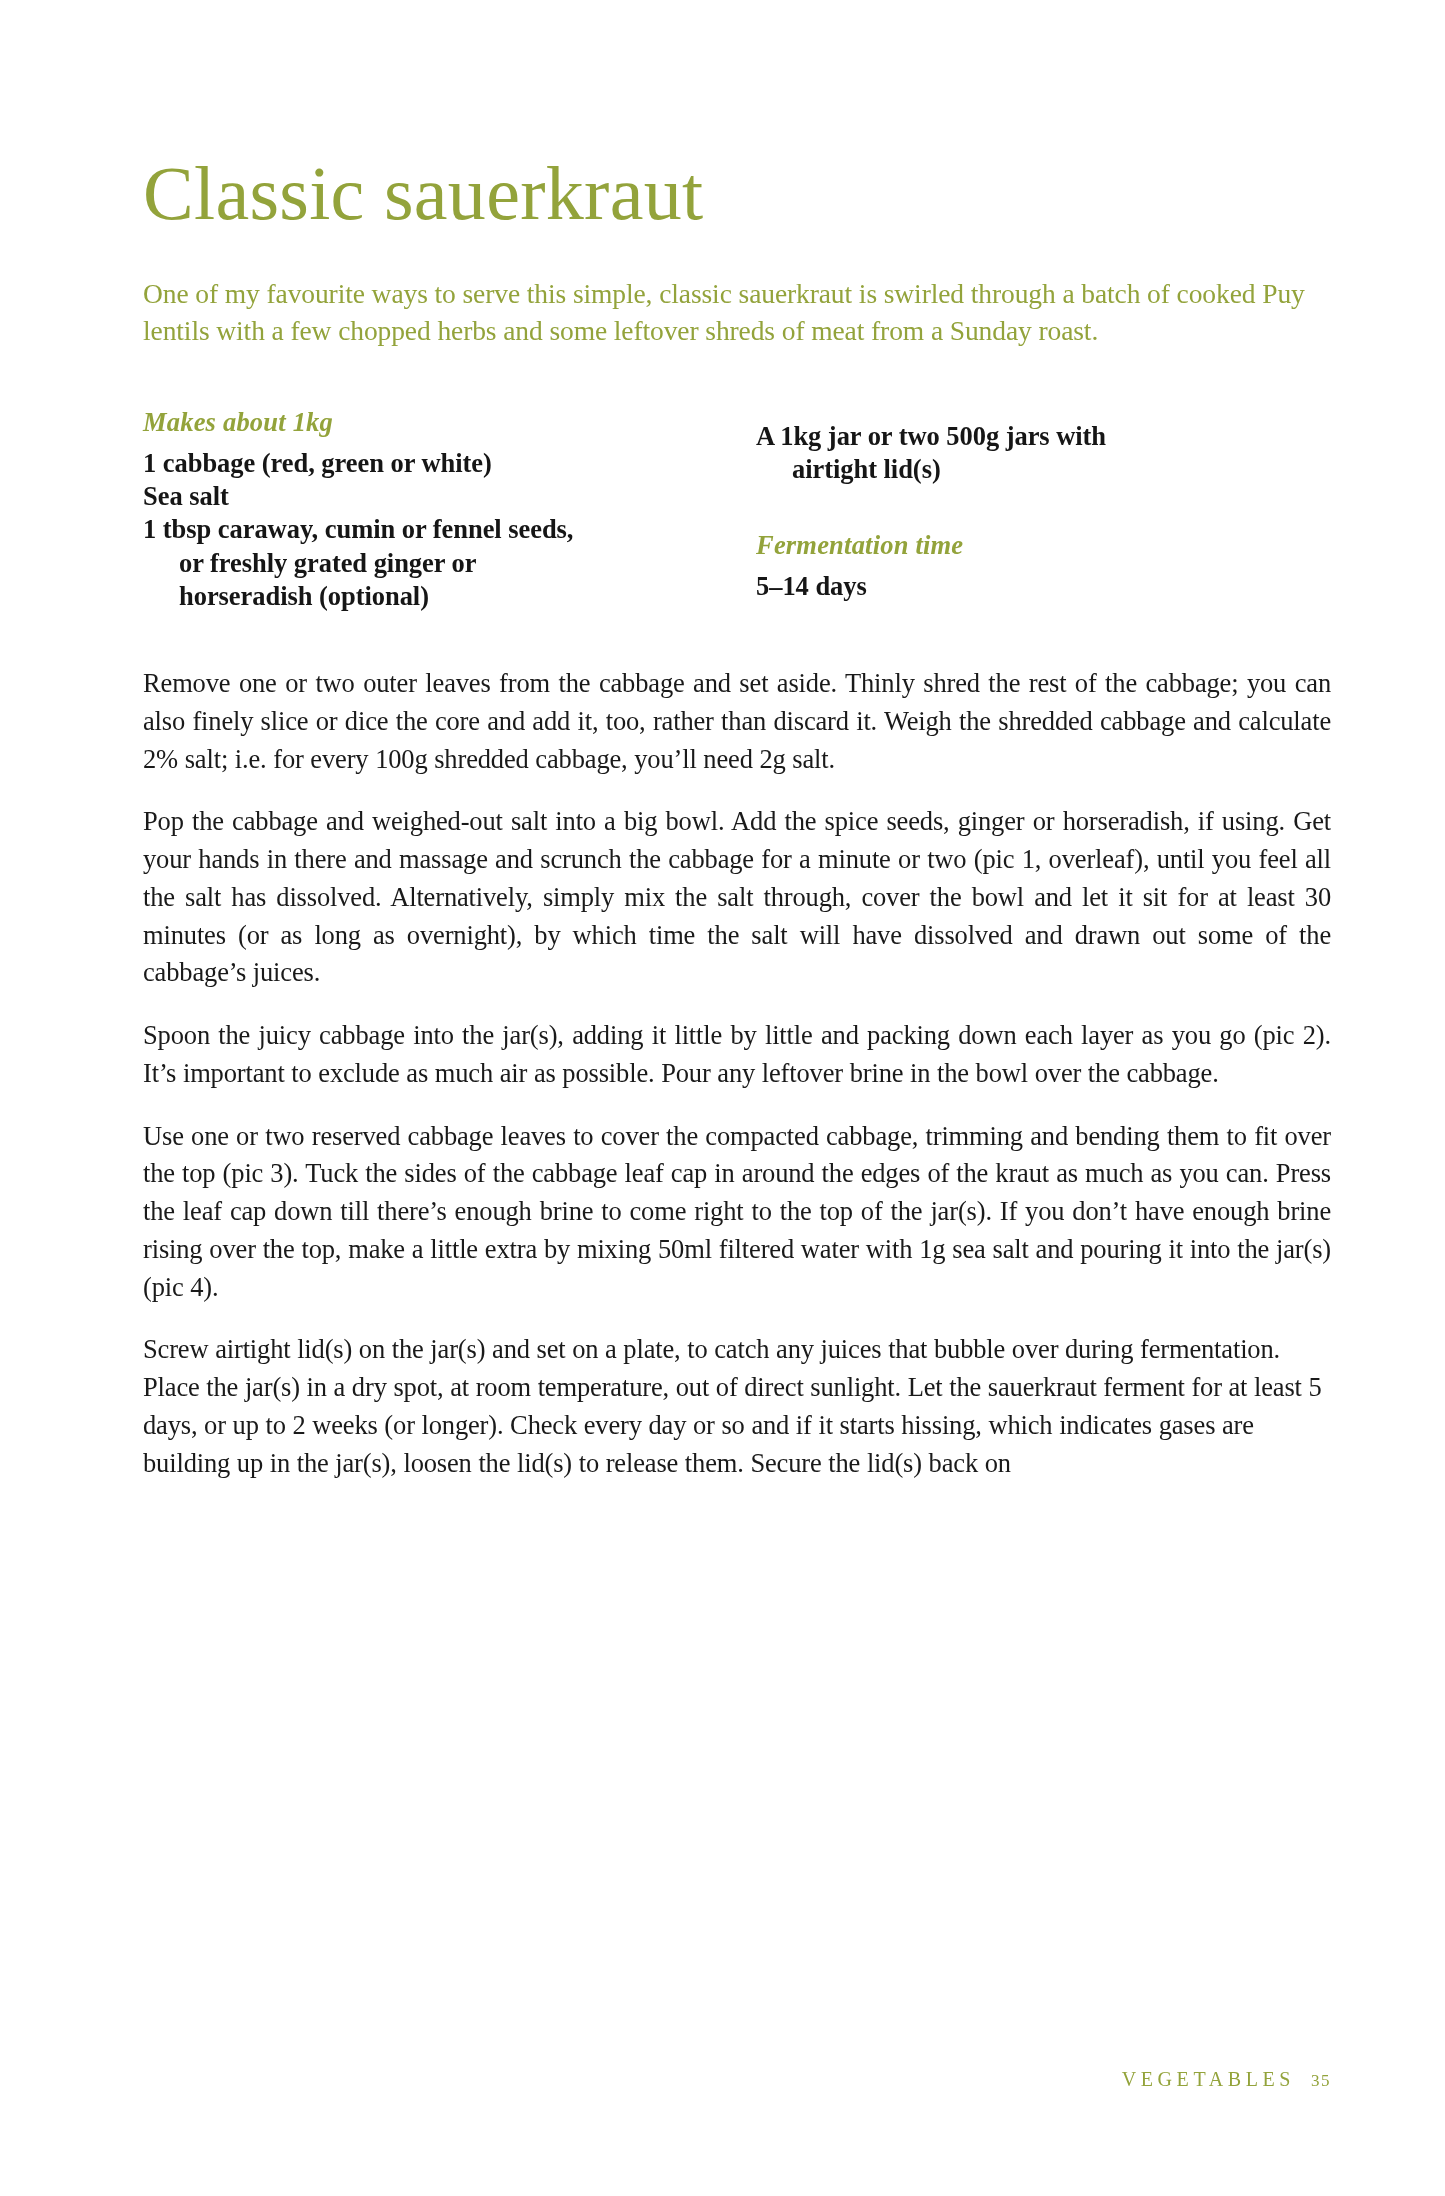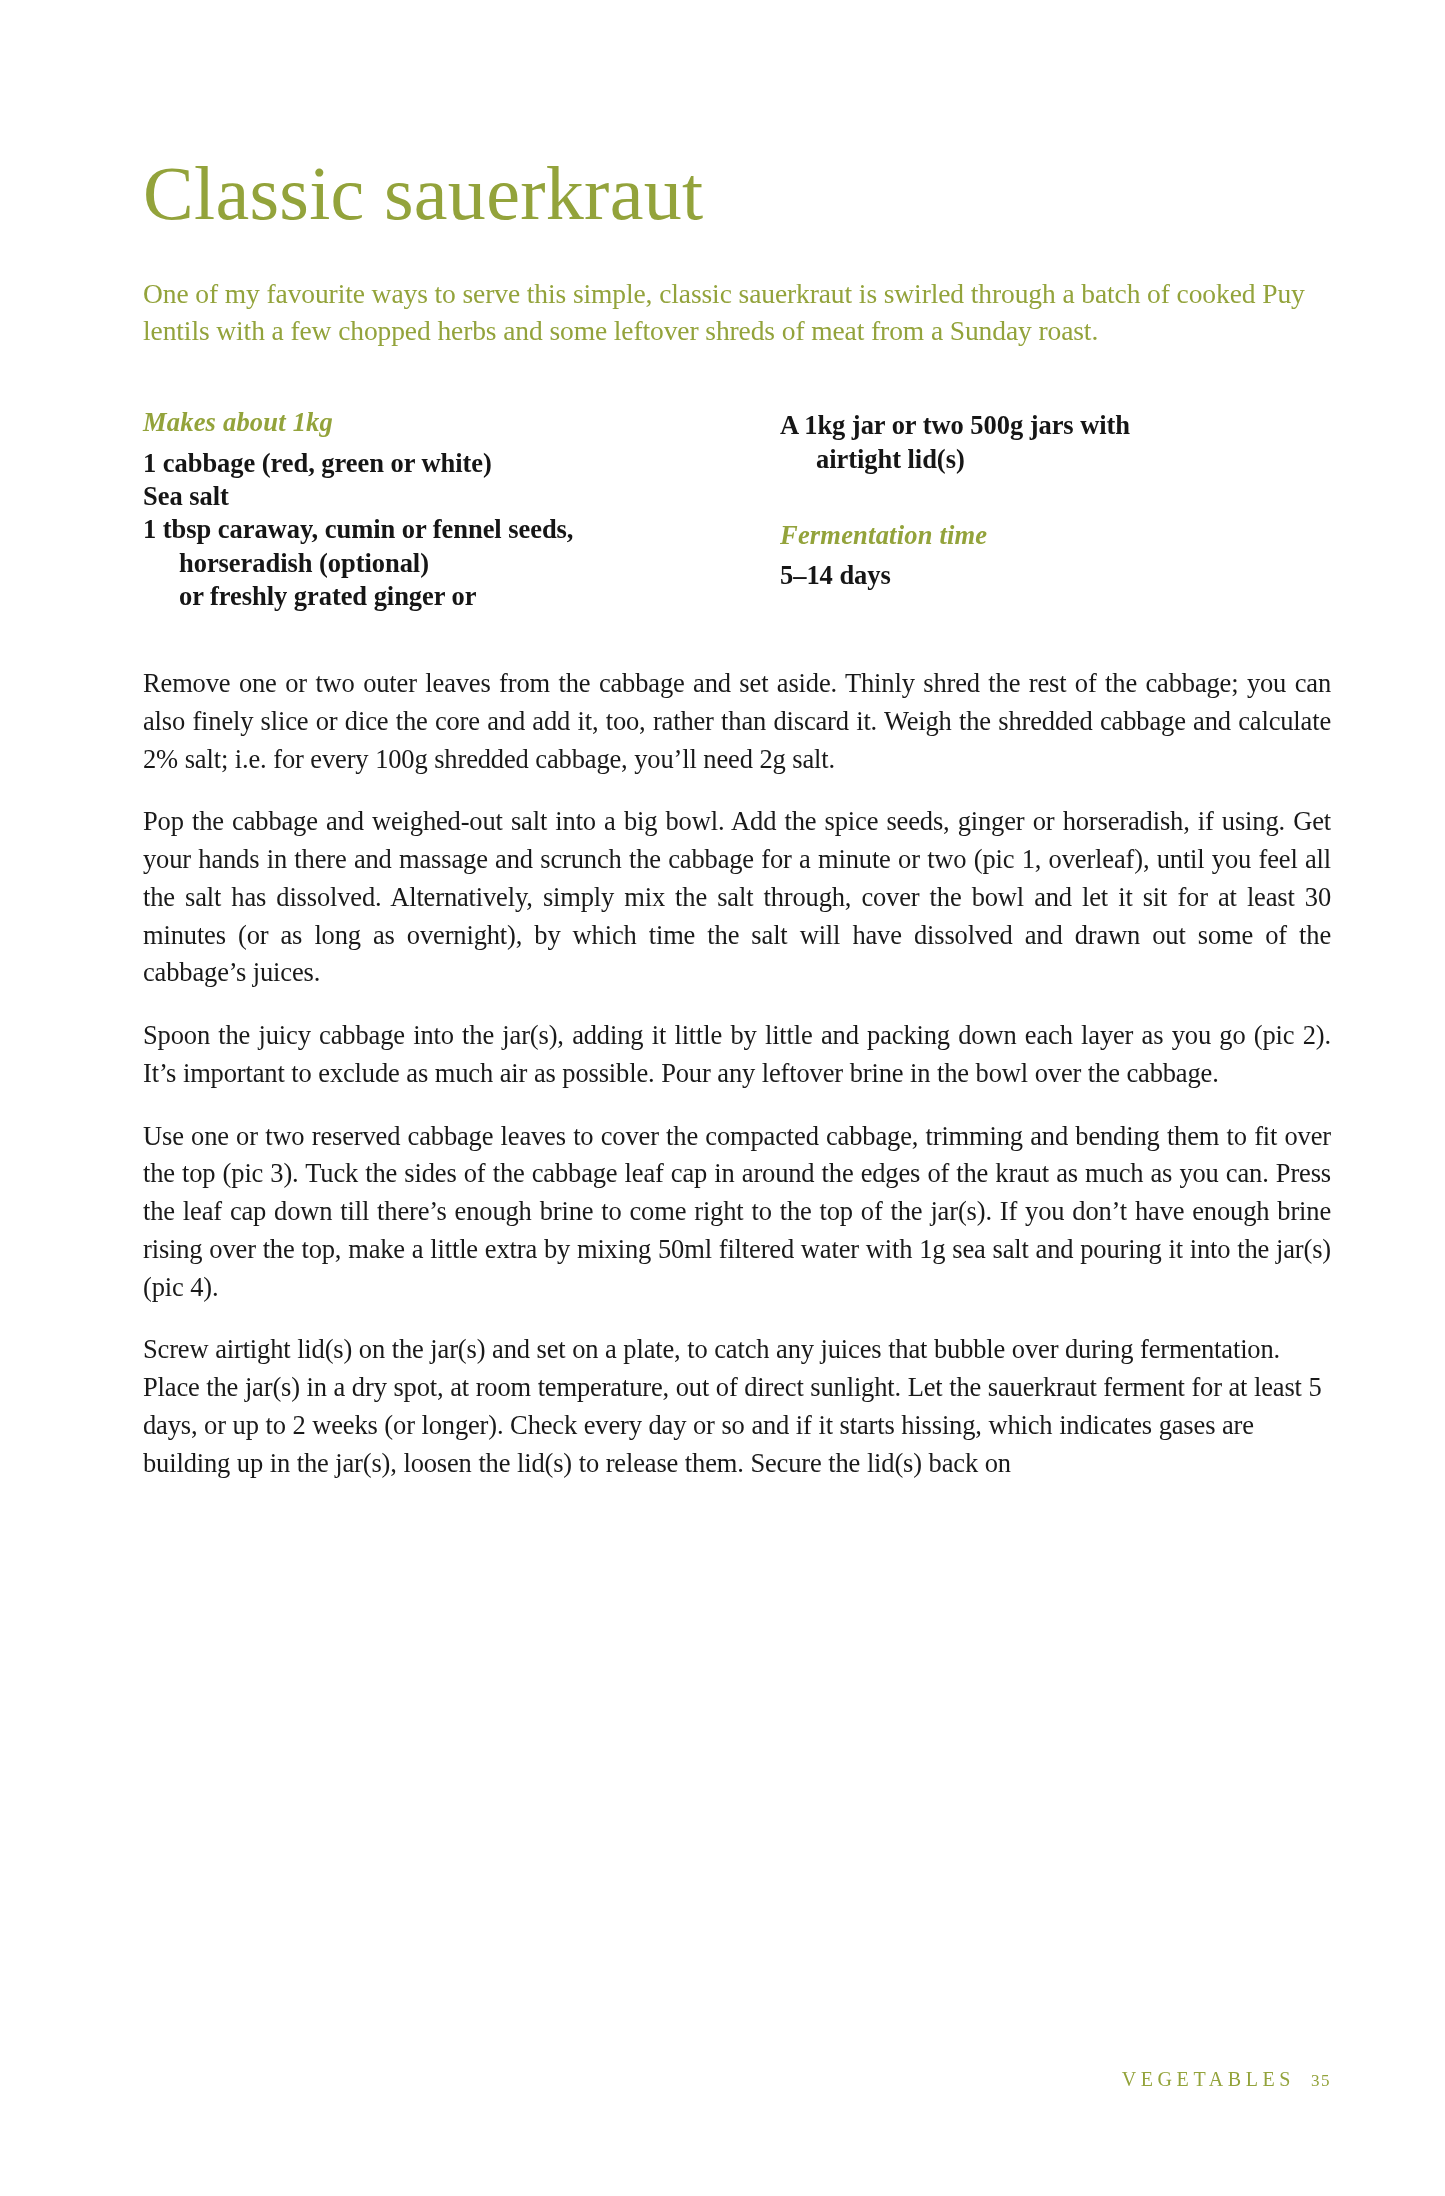--- a/index.html
+++ b/index.html
@@ -54,22 +54,21 @@
     width: 1185px;
     text-align: left;
     letter-spacing: -0.1px;
   }
 
   .ingredients {
     position: relative;
     padding-top: 60px;
     display: flex;
     flex-direction: row;
-    align-items: flex-start;
-    gap: 24px;
+    align-items: center;
   }
   .col-left { width: 613px; flex: 0 0 613px; }
   .col-right { width: 575px; flex: 0 0 575px; }
 
   .sec-head {
     color: #93a33b;
     font-style: italic;
     font-weight: 700;
     font-size: 26.5px;
     line-height: 1.0;
@@ -141,22 +140,22 @@
     <p class="intro">One of my favourite ways to serve this simple, classic sauerkraut is swirled through a batch of cooked Puy lentils with a few chopped herbs and some leftover shreds of meat from a Sunday roast.</p>
 
     <div class="ingredients">
 
       <div class="col-left">
         <div class="sec-head">Makes about 1kg</div>
         <ul class="ing-list">
           <li>1 cabbage (red, green or white)</li>
           <li>Sea salt</li>
           <li>1 tbsp caraway, cumin or fennel seeds,</li>
+          <li class="indent">or freshly grated ginger or</li>
           <li class="indent">horseradish (optional)</li>
-          <li class="indent">or freshly grated ginger or</li>
         </ul>
       </div>
 
       <div class="col-right">
         <ul class="ing-list">
           <li>A 1kg jar or two 500g jars with</li>
           <li class="indent">airtight lid(s)</li>
         </ul>
 
         <div class="sec-head spaced">Fermentation time</div>

